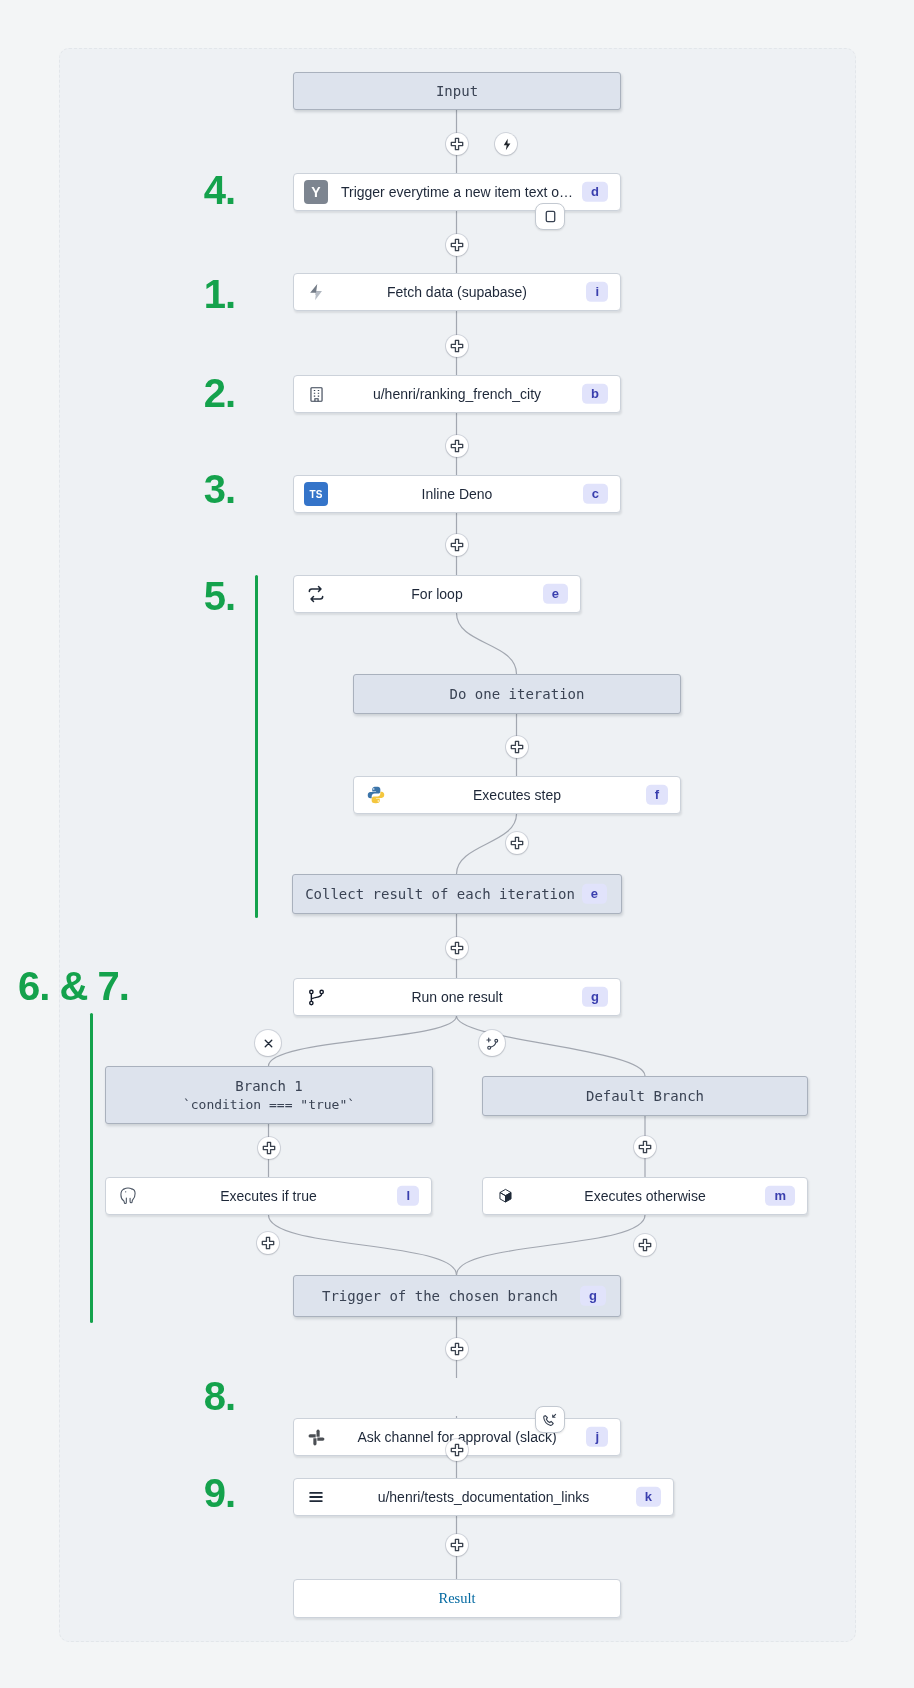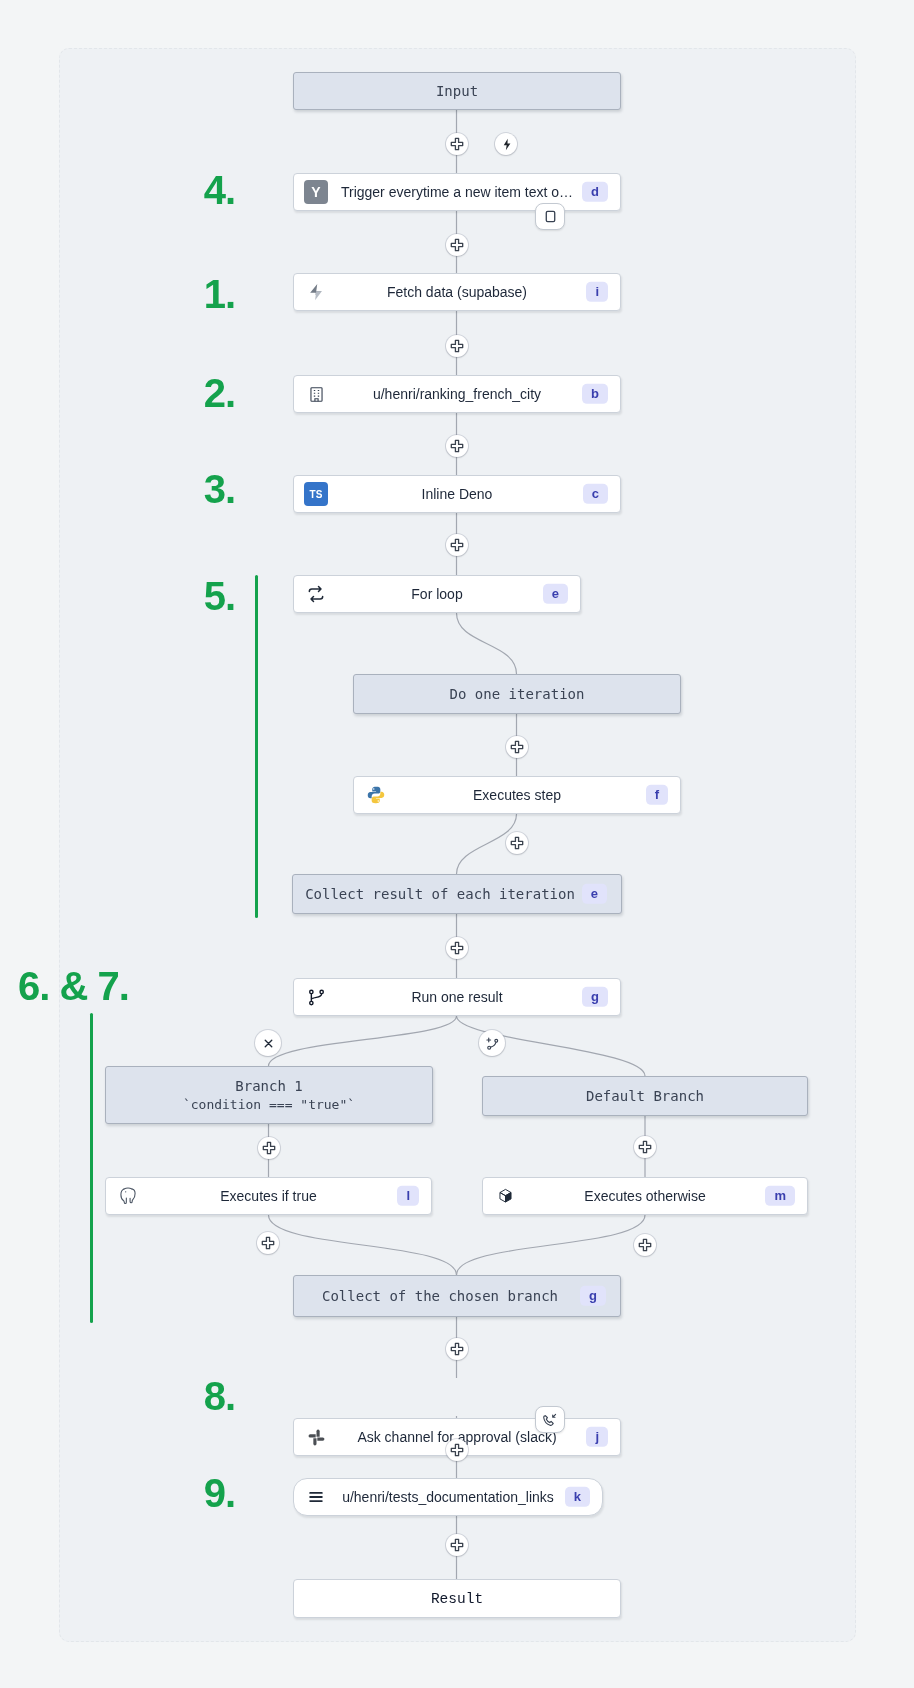--- a/index.html
+++ b/index.html
@@ -212,21 +212,21 @@
           <path d="M12 3l7 4-7 4-7-4z"></path>
           <path d="M5 7v8l7 4v-8z"></path>
           <path d="M19 7v8l-7 4v-8z" fill="#1f2937"></path>
         </svg>
     </span>
     <span class="ntitle">Executes otherwise</span>
     <span class="nbadge">m</span>
   </div>
 
   <div class="vnode" style="left:293px;top:1275px;width:328px;height:42px;">
-    <span class="vtitle" style="margin-right:34px;">Collect of the chosen branch</span>
+    <span class="vtitle" style="margin-right:34px;">Trigger of the chosen branch</span>
     <span class="nbadge" style="right:14px;">g</span>
   </div>
 
   <div class="node" style="left:293px;top:1418px;width:328px;">
     <span class="nicon">
       <svg width="19" height="19" viewBox="0 0 24 24" fill="#4b4f54">
           <path d="M14 2a2 2 0 0 1 2 2v7h-4V4a2 2 0 0 1 2-2z"></path>
           <path d="M22 14a2 2 0 0 1-2 2h-7v-4h7a2 2 0 0 1 2 2z"></path>
           <path d="M10 22a2 2 0 0 1-2-2v-7h4v7a2 2 0 0 1-2 2z"></path>
           <path d="M2 10a2 2 0 0 1 2-2h7v4H4a2 2 0 0 1-2-2z"></path>
@@ -237,32 +237,32 @@
   </div>
   <div class="subicon" style="left:535px;top:1406px;">
     <span style="display:flex;">
       <svg width="16" height="16" viewBox="0 0 20 20" fill="none" stroke="#374151" stroke-width="1.4" stroke-linecap="round" stroke-linejoin="round">
           <path d="M4.2 4.6l2.6 2.6-1.4 1.8c.9 1.9 2.3 3.3 4.2 4.2l1.8-1.4 2.6 2.6-1.6 1.7c-.6.6-1.5.8-2.3.5-4.3-1.5-7.3-5.1-7.9-9.4-.1-.8.1-1.6.7-2.2z"></path>
           <path d="M17 3l-3.4 3.4M13.4 3.8v2.8h2.8"></path>
         </svg>
     </span>
   </div>
 
-  <div class="node" style="left:293px;top:1478px;width:310px;border-radius:14px;">
+  <div class="node" style="left:293px;top:1478px;width:381px;">
     <span class="nicon">
       <svg width="18" height="18" viewBox="0 0 20 20" fill="none" stroke="#1f2937" stroke-width="2" stroke-linecap="round">
           <path d="M3.5 5.5h13M3.5 10h13M3.5 14.5h13"></path>
         </svg>
     </span>
     <span class="ntitle">u/henri/tests_documentation_links</span>
     <span class="nbadge">k</span>
   </div>
 
   <div class="node" style="left:293px;top:1579px;width:328px;height:39px;">
-    <span class="ntitle" style="font-family:Liberation Mono, monospace;font-size:14.5px;color:#0f172a;">Result</span>
+    <span class="ntitle" style="font-family:Liberation Serif, serif;font-size:14.5px;color:#0369a1;">Result</span>
   </div>
 <div class="circ" style="left: 445.5px; top: 133px;">
       <span style="display:flex;">
         <svg width="14" height="14" viewBox="0 0 16 16">
           <path d="M6.2 1.5 H9.8 V6.2 H14.5 V9.8 H9.8 V14.5 H6.2 V9.8 H1.5 V6.2 H6.2 Z" fill="#fff" stroke="#3a424e" stroke-width="1.5" stroke-linejoin="round"></path>
         </svg>
       </span>
     </div>
     <div class="circ" style="left: 445.5px; top: 234px;">
       <span style="display:flex;">

